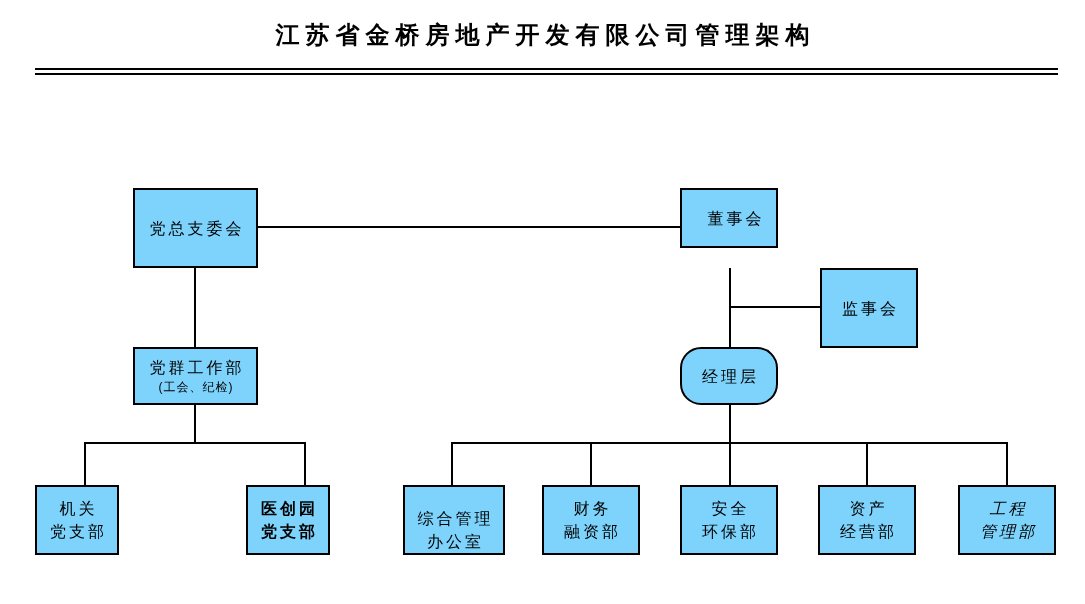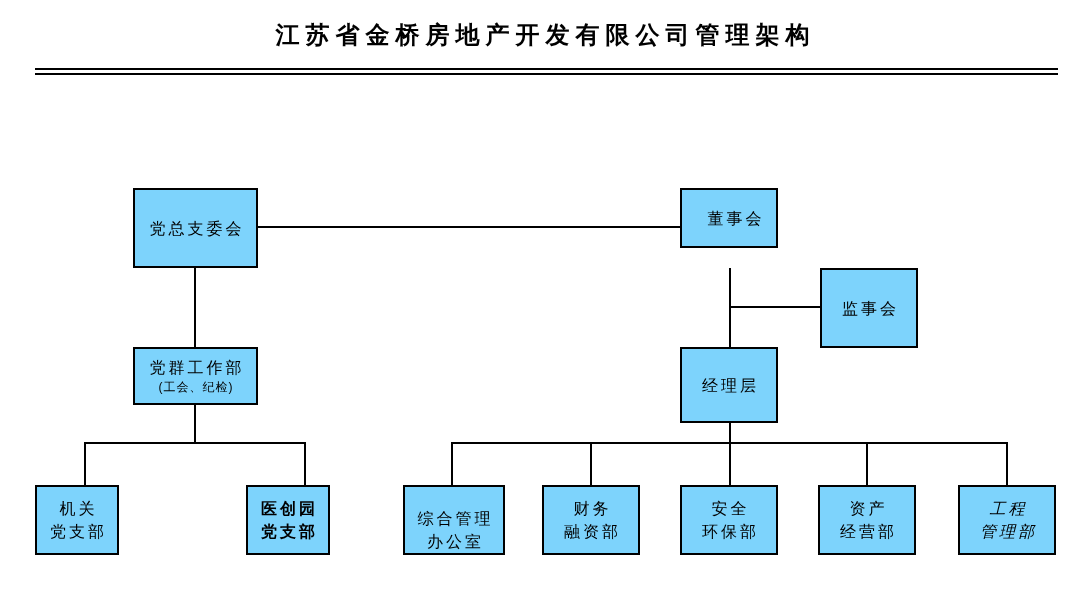--- a/index.html
+++ b/index.html
@@ -107,21 +107,21 @@
 
   <div class="node" style="left:820px; top:268px; width:98px; height:80px;">
     <span>监事会</span>
   </div>
 
   <div class="node" style="left:133px; top:347px; width:125px; height:58px;">
     <span>党群工作部</span>
     <span class="note">(工会、纪检)</span>
   </div>
 
-  <div class="node" style="left:680px; top:347px; width:98px; height:76px;">
+  <div class="node" style="left:680px; top:347px; width:98px; height:58px;border-radius:21px;">
     <span>经理层</span>
   </div>
 
   <div class="node" style="left:35px; top:485px; width:84px; height:70px;">
     <span>机关</span>
     <span>党支部</span>
   </div>
 
   <div class="node" style="left:246px; top:485px; width:84px; height:70px;font-weight:bold;">
     <span>医创园</span>

